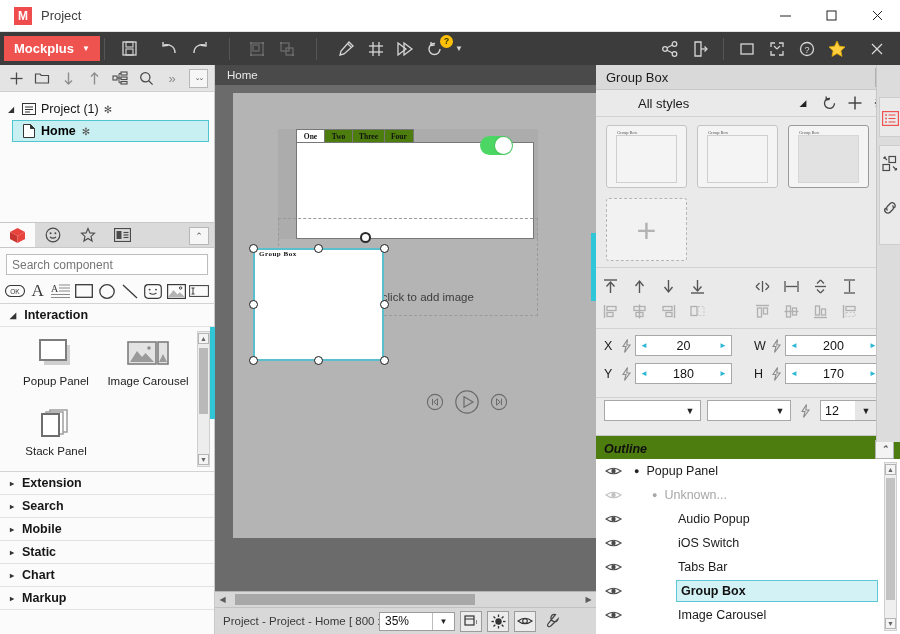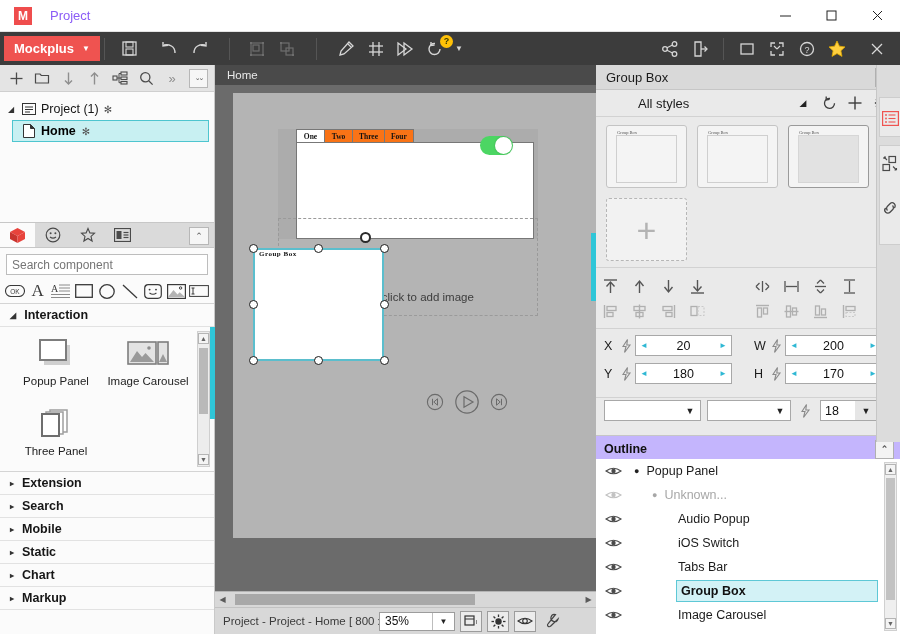--- a/index.html
+++ b/index.html
@@ -18,21 +18,21 @@
   .titlebar {
     position:absolute; left:0; top:0; width:900px; height:32px;
     background:#ffffff; border-bottom:1px solid #e3e3e3;
     display:flex; align-items:center;
   }
   .app-logo {
     width:18px; height:18px; margin-left:14px; background:#ef4d4d;
     display:flex; align-items:center; justify-content:center;
     color:#fff; font-size:12px; font-weight:bold; line-height:1;
   }
-  .app-title { margin-left:18px; font-size:13px; color:#8b5cf6; }
+  .app-title { margin-left:9px; font-size:13px; color:#404040; }
   .win-btns { margin-left:auto; display:flex; height:32px; }
   .win-btn {
     width:46px; height:32px; display:flex; align-items:center; justify-content:center;
     color:#222; font-size:13px;
   }
 
   
   .toolbar {
     position:absolute; left:0; top:32px; width:900px; height:33px;
     background:#3c3c3c; display:flex; align-items:center;
@@ -114,21 +114,21 @@
 
   
   .canvas-area { position:absolute; left:215px; top:65px; width:381px; height:569px; background:#6b6b6b; }
   .canvas-tabbar { height:20px; background:#4a4a4a; display:flex; align-items:center; padding-left:12px; color:#e8e8e8; font-size:11.5px; }
   .canvas-viewport { position:absolute; left:0; top:20px; width:381px; height:462px; background:#6b6b6b; overflow:hidden; }
   .page { position:absolute; left:18px; top:8px; width:363px; height:445px; background:#b4b4b4; }
 
   .tabs-widget { position:absolute; left:45px; top:36px; width:260px; height:110px; background:#acacac; }
   .tabs-row { position:absolute; left:18px; top:0; display:flex; }
   .tab-btn {
-    height:14px; min-width:28px; padding:0 6px; background:#f97316; border:1px solid #777; border-right:none;
+    height:14px; min-width:28px; padding:0 6px; background:#4d7c0f; border:1px solid #777; border-right:none;
     font-size:7.5px; font-family:"Liberation Serif", serif; font-weight:bold; color:#111;
     display:flex; align-items:center; justify-content:center;
   }
   .tab-btn.last { border-right:1px solid #777; }
   .tab-btn.active { background:#fff; border-bottom-color:#fff; }
   .tabs-body { position:absolute; left:18px; top:13px; width:238px; height:97px; background:#fff; border:1px solid #777; }
 
   .img-ph {
     position:absolute; left:45px; top:125px; width:260px; height:98px;
     border:1px dashed #9a9a9a; display:flex; align-items:flex-end; justify-content:center;
@@ -204,21 +204,21 @@
   .sel-box { height:21px; border:1px solid #a8a8a8; background:#fff; display:flex; align-items:center; justify-content:flex-end; }
   .sel-box .cv { width:20px; text-align:center; font-size:9px; color:#222; }
   .sel-w1 { width:97px; }
   .sel-w2 { width:84px; }
   .size-box { width:58px; height:21px; border:1px solid #a8a8a8; background:#fff; display:flex; align-items:center; }
   .size-box .sv { flex:1; padding-left:4px; font-size:12.5px; color:#111; }
   .size-box .sa { width:22px; height:19px; background:#e6e6e6; display:flex; align-items:center; justify-content:center; font-size:9px; color:#222; }
 
   
   .outline { position:absolute; left:0; bottom:0; width:304px; height:199px; background:#fff; border-top:1px solid #c6c6c6; }
-  .outline-head { height:26px; background:#c4b5fd; display:flex; align-items:center; padding-left:8px; font-weight:bold; font-size:12.5px; color:#111; }
+  .outline-head { height:26px; background:#4d7c0f; display:flex; align-items:center; padding-left:8px; font-weight:bold; font-size:12.5px; color:#111;font-style:italic; }
   .outline-body { position:absolute; left:0; top:23px; right:0; bottom:0; background:#fff; }
   .ol-row { height:24px; display:flex; align-items:center; }
   .ol-eye { width:34px; display:flex; align-items:center; justify-content:center; color:#4a4a4a; }
   .ol-eye.dim { color:#c2c2c2; }
   .ol-txt { font-size:12.5px; color:#1b1b1b; display:flex; align-items:center; gap:7px; }
   .ol-bullet { font-size:9px; color:#222; }
   .ol-lvl1 { padding-left:4px; }
   .ol-lvl2 { padding-left:22px; color:#a7a7a7; }
   .ol-lvl3 { padding-left:48px; }
   .ol-sel { margin-left:46px; margin-right:22px; height:22px; flex:1; background:#d3f2f6; border:1px solid #5ec8d6; display:flex; align-items:center; padding-left:4px; font-weight:bold; font-size:12.5px; color:#111; }
@@ -580,21 +580,21 @@
             <div class="cmp-label">Image Carousel</div>
           </div>
           <div class="cmp-item">
             <div class="cmp-icon">
               <svg width="44" height="34" viewBox="0 0 44 34">
                   <rect x="16" y="3" width="17" height="22" fill="#fff" stroke="#9e9e9e" stroke-width="1.5"></rect>
                   <rect x="12" y="5" width="17" height="22" fill="#fff" stroke="#9e9e9e" stroke-width="1.5"></rect>
                   <rect x="8" y="7" width="17" height="22" fill="#fff" stroke="#6e6e6e" stroke-width="2"></rect>
                 </svg>
             </div>
-            <div class="cmp-label">Three Panel</div>
+            <div class="cmp-label">Stack Panel</div>
           </div>
         </div>
         <div class="mini-scroll">
           <div class="ms-arrow">▲</div>
           <div class="ms-thumb"></div>
           <div class="ms-arrow bot">▼</div>
         </div>
         <div class="cyan-mark" style="top:0;height:92px;"></div>
       </div>
 
@@ -969,21 +969,21 @@
       </div>
       <div class="sel-box sel-w2">
         <span class="cv">▼</span>
       </div>
       <span class="bolt">
         <svg width="11" height="14" viewBox="0 0 11 14">
             <path d="M6.5 0.5 L2 7.5 L5 7.5 L3.5 13.5 L9 6 L5.8 6 Z" fill="none" stroke="#8a8a8a" stroke-width="1.1"></path>
           </svg>
       </span>
       <div class="size-box">
-        <span class="sv">18</span>
+        <span class="sv">12</span>
         <span class="sa">▼</span>
       </div>
     </div>
 
     <div class="outline">
       <div class="outline-head">
         <span>Outline</span>
         <div class="rp-collapse" style="margin-left:auto;margin-right:6px">
           <span>⌃</span>
         </div>

